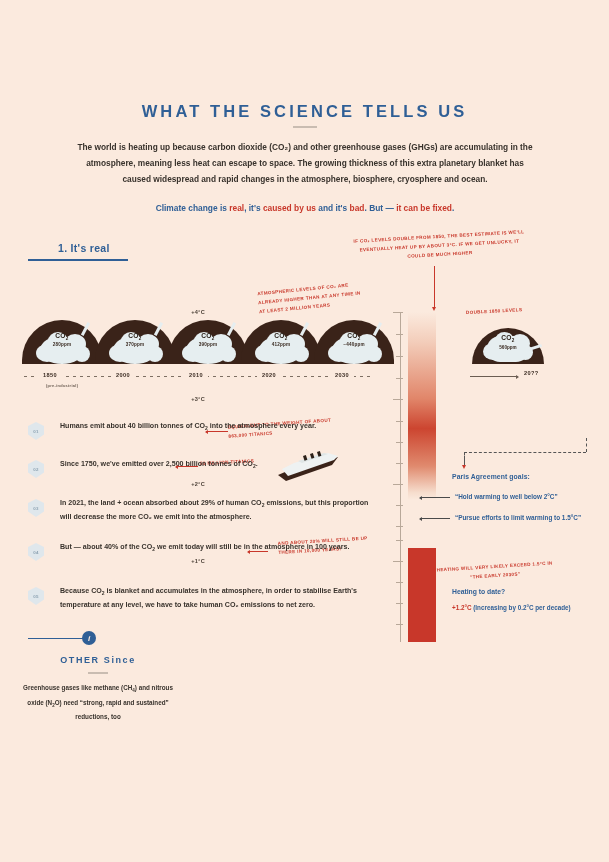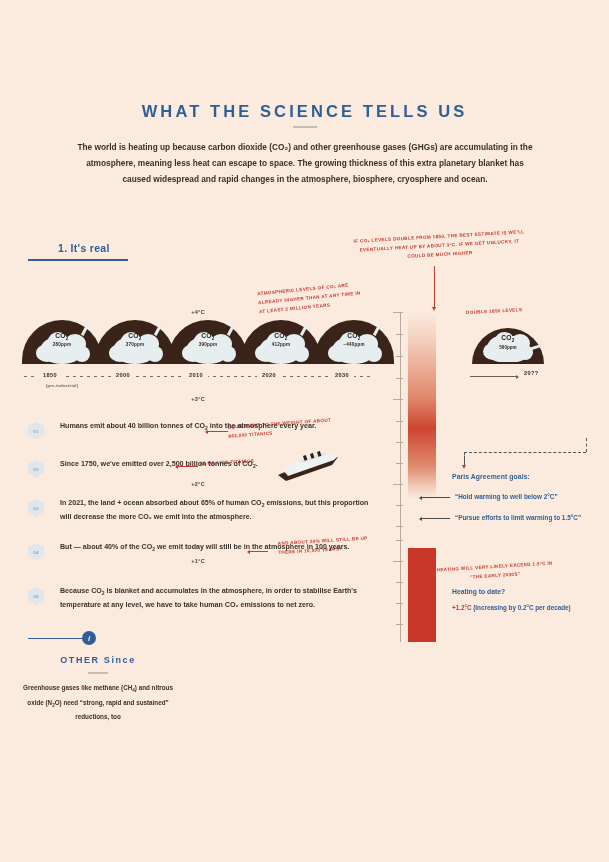--- a/index.html
+++ b/index.html
@@ -182,20 +182,23 @@
   .ghg-body sub{font-size:4.5px;}
 </style>
 </head>
 <body>
 
 <div class="page">
 
   <div class="title">WHAT THE SCIENCE TELLS US</div>
   <div class="title-rule"></div>
   <div class="intro">The world is heating up because carbon dioxide (CO₂) and other greenhouse gases (GHGs) are accumulating in the atmosphere, meaning less heat can escape to space. The growing thickness of this extra planetary blanket has caused widespread and rapid changes in the atmosphere, biosphere, cryosphere and ocean.</div>
+  <div class="tagline">
+    <span>Climate change is </span><span class="hl">real</span><span>, it's </span><span class="hl">caused by us</span><span> and it's </span><span class="hl">bad</span><span>. But — </span><span class="hl">it can be fixed</span><span>.</span>
+  </div>
 
   <div class="sec-label">1. It's real</div>
   <div class="sec-rule"></div>
 
 
   <div class="note note-atmos">Atmospheric levels of CO₂ are already higher than at any time in at least 2 million years</div>
   <div class="note note-double">If CO₂ levels double from 1850, the best estimate is we'll eventually heat up by about 3°C. If we get unlucky, it could be much higher</div>
   <div class="note note-dbl1850">Double 1850 levels</div>
   <div class="note note-titanic1">Equivalent to the weight of about 863,000 Titanics</div>
   <div class="note note-titanic2">55 million Titanics</div>
@@ -287,21 +290,21 @@
   <div class="arrow-line" style="top:431px;left:206px;width:22px;"></div>
 
   <div class="li" style="top:458px;">
     <div class="badge">02</div>
     <div class="txt"><span>Since 1750, we've emitted over 2,500 billion tonnes of CO</span><sub>2</sub><span>.</span></div>
   </div>
   <div class="arrow-line" style="top:466px;left:176px;width:22px;"></div>
 
   <div class="li" style="top:497px;">
     <div class="badge">03</div>
-    <div class="txt"><span>In 2021, the land + ocean absorbed about 65% of human CO</span><sub>2</sub><span> emissions, but this proportion will decrease the more CO₂ we emit into the atmosphere.</span></div>
+    <div class="txt"><span>In 2021, the land + ocean absorbed about 29% of human CO</span><sub>2</sub><span> emissions, but this proportion will decrease the more CO₂ we emit into the atmosphere.</span></div>
   </div>
 
   <div class="li" style="top:541px;">
     <div class="badge">04</div>
     <div class="txt"><span>But — about 40% of the CO</span><sub>2</sub><span> we emit today will still be in the atmosphere in 100 years.</span></div>
   </div>
   <div class="arrow-line" style="top:551px;left:248px;width:20px;"></div>
 
   <div class="li" style="top:585px;">
     <div class="badge">05</div>

